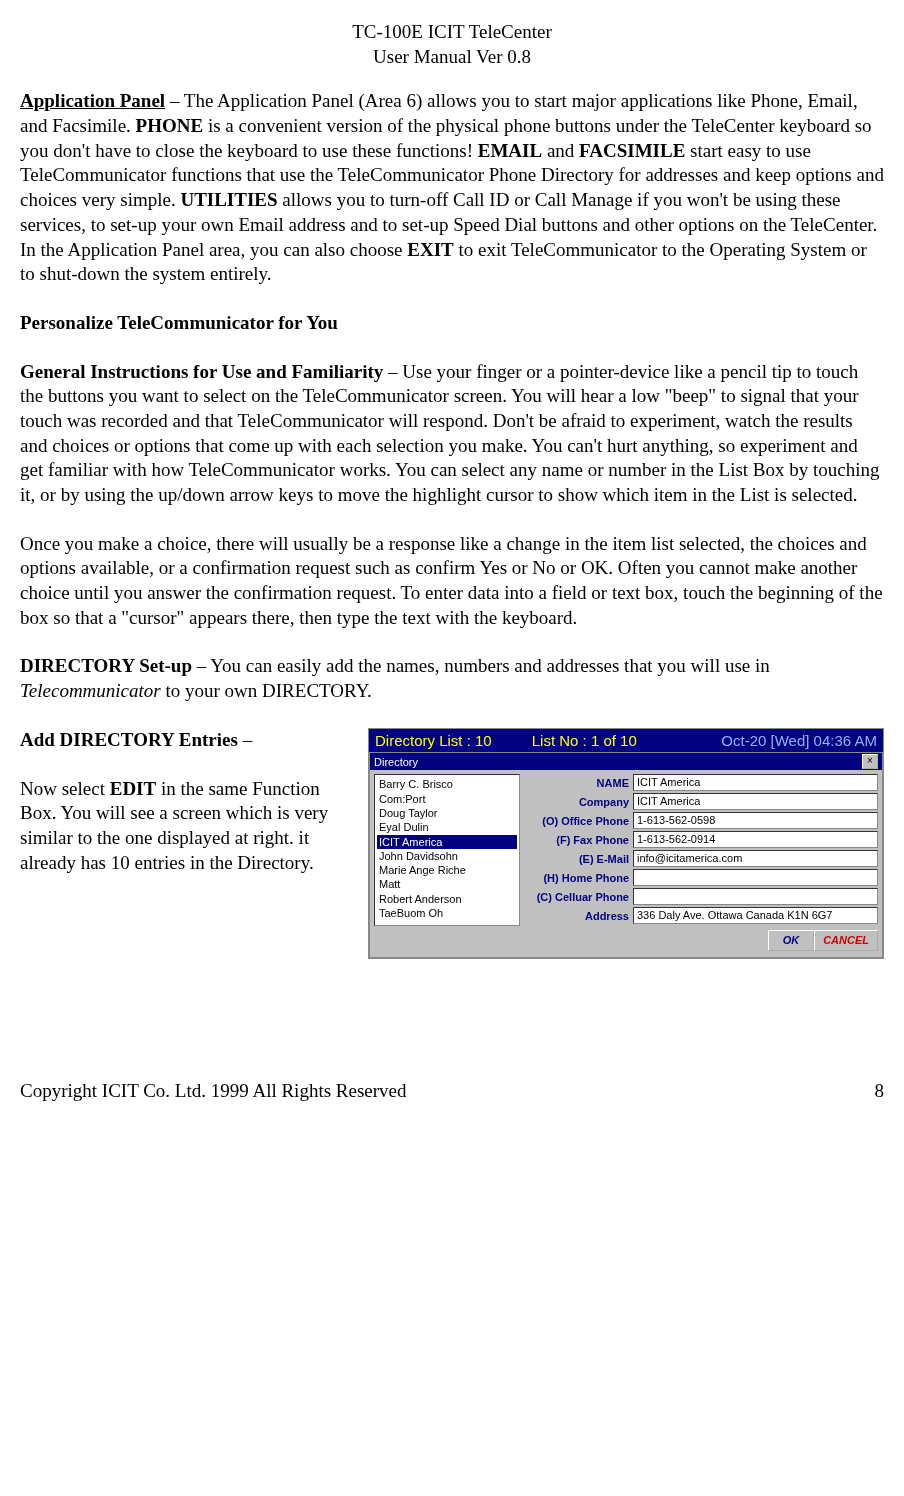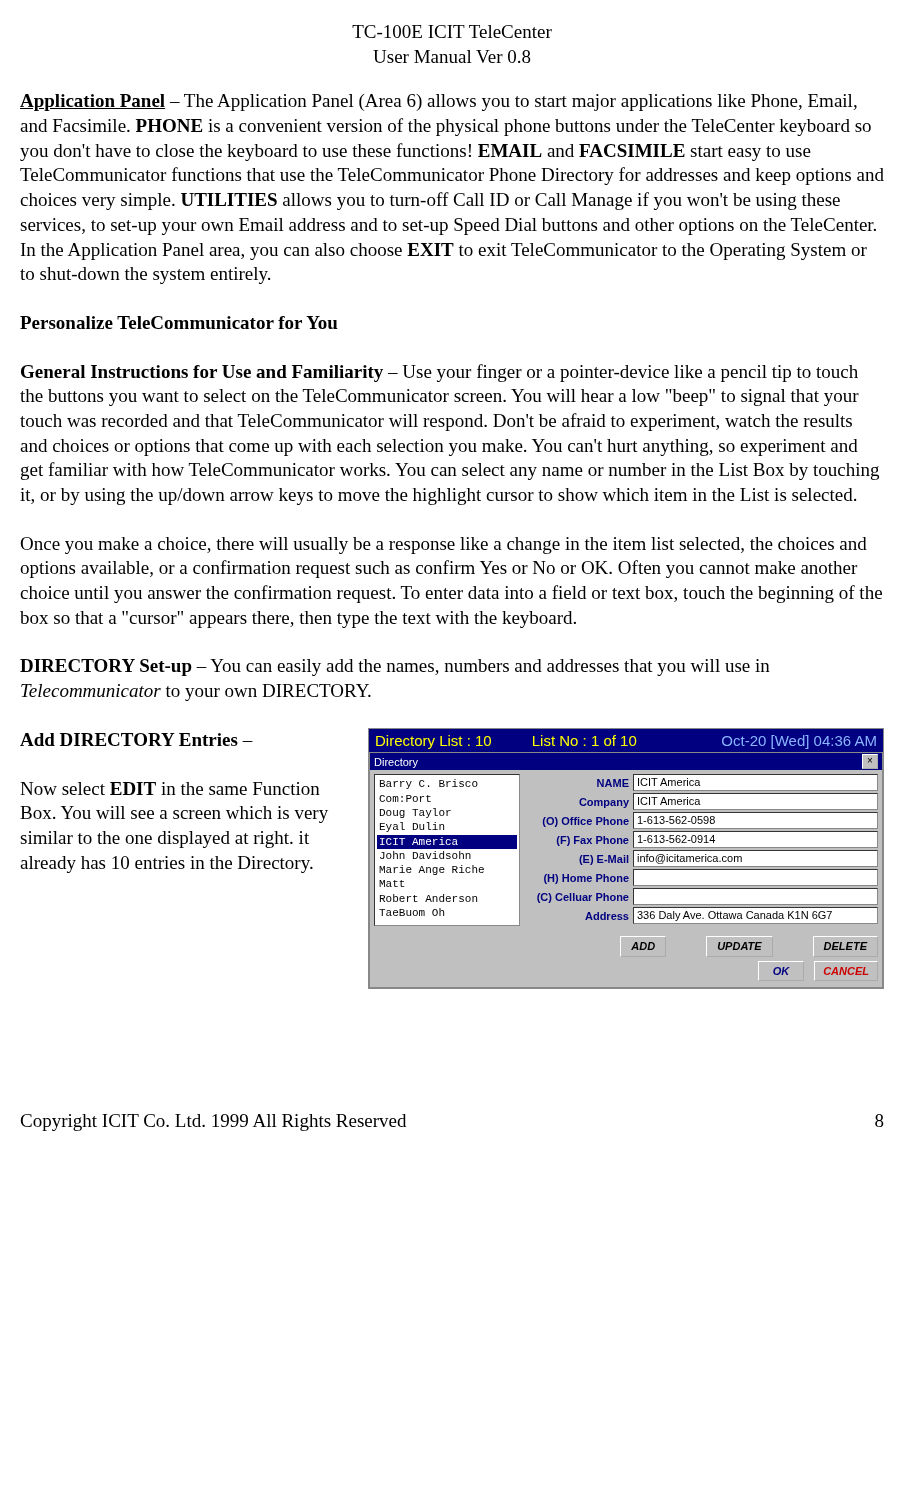--- a/index.html
+++ b/index.html
@@ -92,21 +92,21 @@
   .ss-body {
     display: flex;
     padding: 4px;
     gap: 4px;
     background: #c0c0c0;
   }
   .ss-list {
     width: 140px;
     background: #fff;
     border: 1px inset #888;
-    font-family: Liberation Mono, monospace;
+    font-family: Liberation Sans, sans-serif;
     font-size: 11px;
     padding: 2px 2px;
   }
   .ss-list-item {
     padding: 0 2px;
     white-space: nowrap;
     overflow: hidden;
   }
   .ss-list-item.selected {
     background: #000080;
@@ -151,21 +151,20 @@
     padding: 2px 10px;
     font-style: italic;
     font-weight: bold;
     font-size: 11px;
     color: #000;
   }
   .ss-buttons2 {
     padding: 0 4px 6px 4px;
     display: flex;
     justify-content: flex-end;
-    gap: 10px;
     align-items: flex-end;
   }
   .ss-btn-ok {
     border: 1px outset #fff;
     background: #c0c0c0;
     padding: 2px 14px;
     font-style: italic;
     font-weight: bold;
     color: #000080;
     font-size: 11px;
@@ -270,25 +269,20 @@
             <div class="ss-row">
               <div class="ss-label">(C) Celluar Phone</div>
               <div class="ss-input"></div>
             </div>
             <div class="ss-row">
               <div class="ss-label">Address</div>
               <div class="ss-input">336 Daly Ave. Ottawa Canada K1N 6G7</div>
             </div>
           </div>
       </div>
-      <div class="ss-buttons">
-        <span class="ss-btn">ADD</span>
-        <span class="ss-btn">UPDATE</span>
-        <span class="ss-btn">DELETE</span>
-      </div>
       <div class="ss-buttons2">
         <span class="ss-btn-ok">OK</span>
         <span class="ss-btn-cancel">CANCEL</span>
       </div>
     </div>
   </div>
 </div>
 
 <div class="footer">
   <span>Copyright ICIT Co. Ltd. 1999  All Rights Reserved</span>

